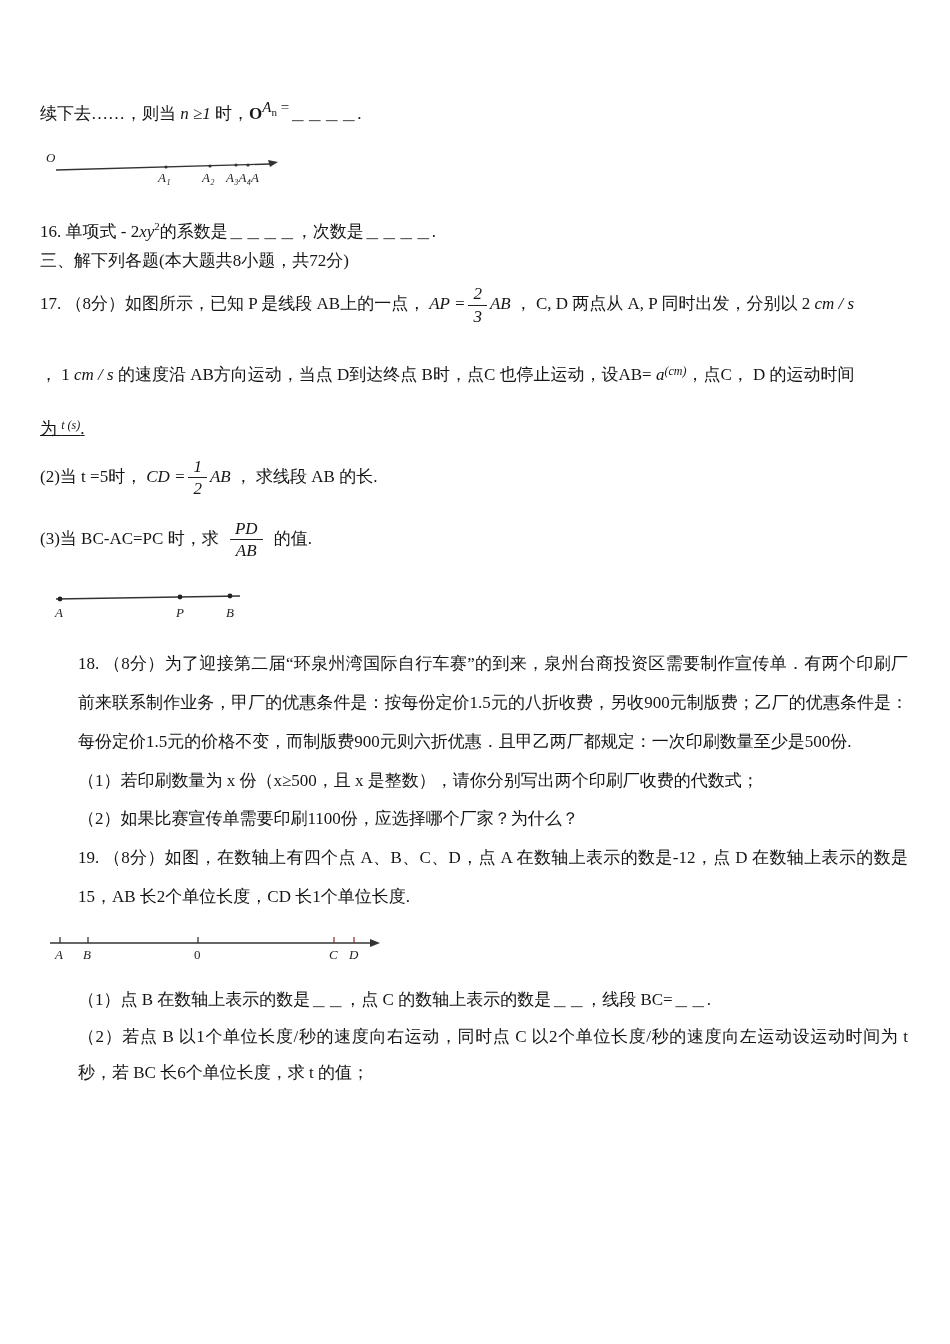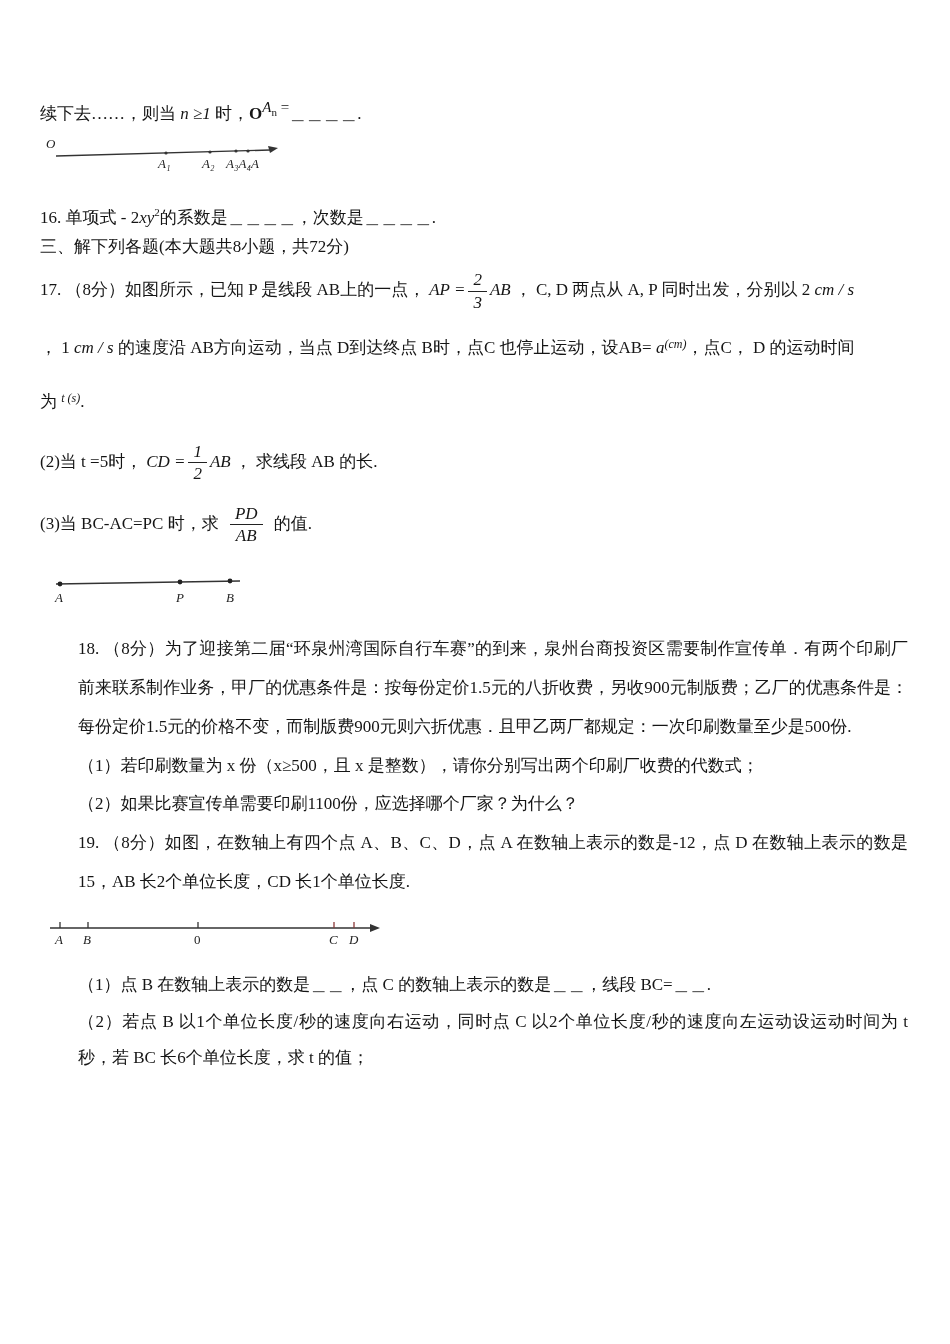--- a/index.html
+++ b/index.html
@@ -30,26 +30,26 @@
   .frac .den { display: block; padding-top: 1px; }
   .tall { margin-bottom: 20px; }
   
   .figwrap { display: block; }
   .fig1wrap { margin: 4px 0 26px 4px; }
   .fig2wrap { margin: 8px 0 16px 12px; }
   .fig3wrap { margin: 8px 0 12px 6px; }
   .flabel { font-style: italic; font-size: 13px; font-family: "Liberation Serif", serif; fill: #222; }
   .flabel-rm { font-style: normal; font-size: 13px; font-family: "Liberation Serif", serif; fill: #222; }
   
-  .q15 { margin-bottom: 6px; }
+  .q15 { margin-bottom: 20px; }
   .q16 { margin-bottom: 2px; }
   .sec { margin-bottom: 10px; }
-  .q17h { margin-bottom: 20px; font-family: Liberation Serif, serif; }
+  .q17h { margin-bottom: 33px; font-family: Liberation Serif, serif; }
   .q17l2 { margin-bottom: 24px; line-height: 1.9; }
-  .q17l3 { margin-bottom: 26px; }
+  .q17l3 { margin-bottom: 14px; text-decoration: underline; }
   .q17p1 { margin-bottom: 20px; }
   .q17p2 { margin-bottom: 20px; }
   .q17p3 { margin-bottom: 22px; }
   .q18p1 { margin-bottom: 2px; }
   .q18part { line-height: 2.1; margin-bottom: 2px; }
   .q19p1 { margin-bottom: 2px; }
   .q19part { line-height: 2.1; margin-bottom: 2px; }
 </style>
 </head>
 <body>

